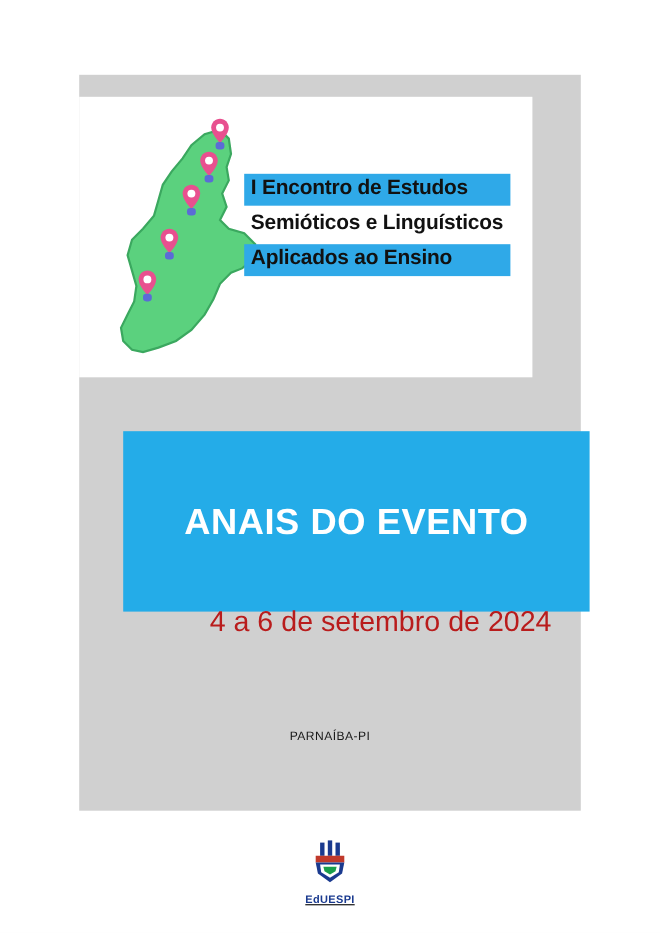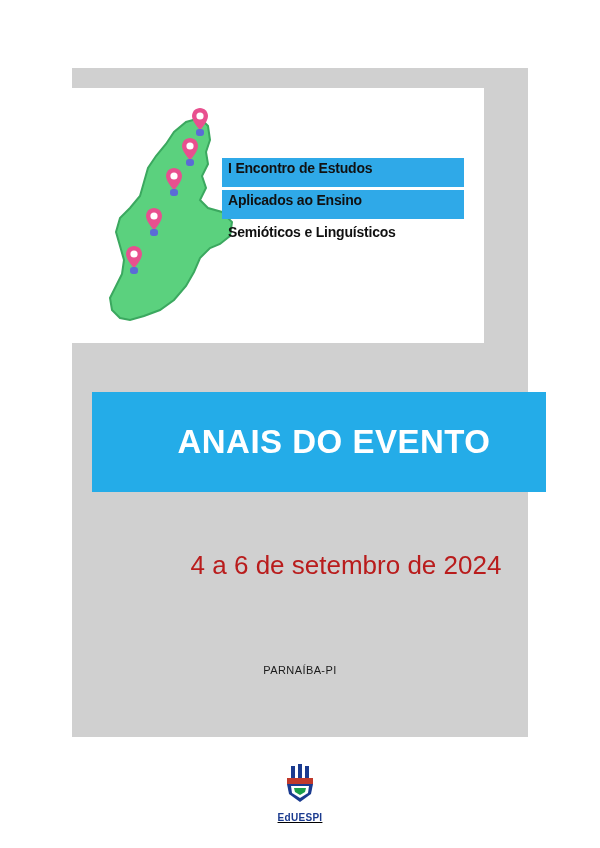--- a/index.html
+++ b/index.html
@@ -64,43 +64,42 @@
     left: 0;
     top: 0;
     height: 29px;
     background: #2FA9E8;
   }
   .title-line .txt {
     position: absolute;
     left: 6px;
     top: 2px;
     font-family: "Liberation Sans", sans-serif;
-    font-size: 14px;
+    font-size: 19px;
     font-weight: 600;
     color: #111111;
     white-space: nowrap;
     letter-spacing: -0.2px;
   }
   .tl1 .hl { width: 242px; }
   .tl2 .hl { width: 0px; }
   .tl3 .hl { width: 242px; }
   .tl2 .txt { left: 6px; }
 
   
   .anais-banner {
     position: absolute;
-    left: 92px;
+    left: 112px;
     top: 392px;
     width: 424px;
-    height: 100px;
+    height: 164px;
     background: #24ACE8;
     display: flex;
     align-items: center;
     justify-content: center;
-    padding-left: 30px;
   }
   .anais-text {
     font-family: "Liberation Sans", sans-serif;
     font-size: 33px;
     font-weight: bold;
     color: #ffffff;
     letter-spacing: 0.5px;
   }
 
   .event-date {
@@ -192,27 +191,27 @@
           </g>
         </g>
       </svg>
     </div>
 
     <div class="title-block">
       <div class="title-line tl1">
         <span class="hl"></span>
         <span class="txt">I Encontro de Estudos</span>
       </div>
+      <div class="title-line tl2">
+        <span class="hl"></span>
+        <span class="txt">Semióticos e Linguísticos</span>
+      </div>
       <div class="title-line tl3">
         <span class="hl"></span>
         <span class="txt">Aplicados ao Ensino</span>
-      </div>
-      <div class="title-line tl2">
-        <span class="hl"></span>
-        <span class="txt">Semióticos e Linguísticos</span>
       </div>
     </div>
   </div>
 </div>
 
 <div class="anais-banner">
   <span class="anais-text">ANAIS DO EVENTO</span>
 </div>
 
 <div class="event-date">4 a 6 de setembro de 2024</div>

